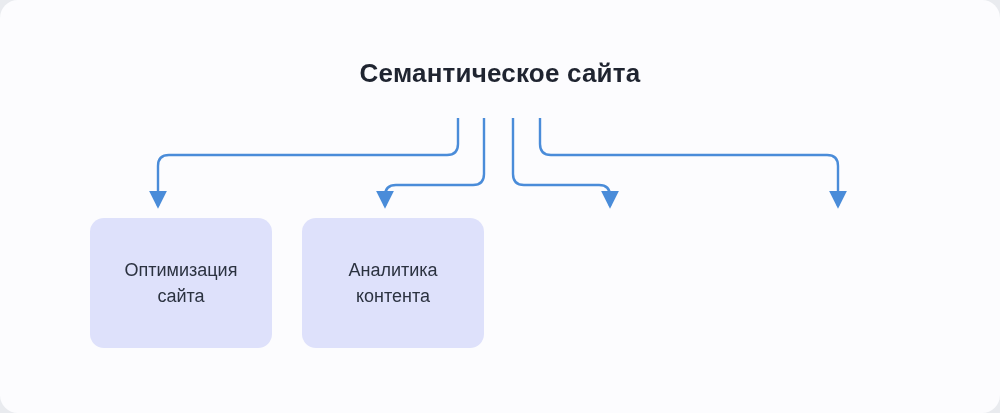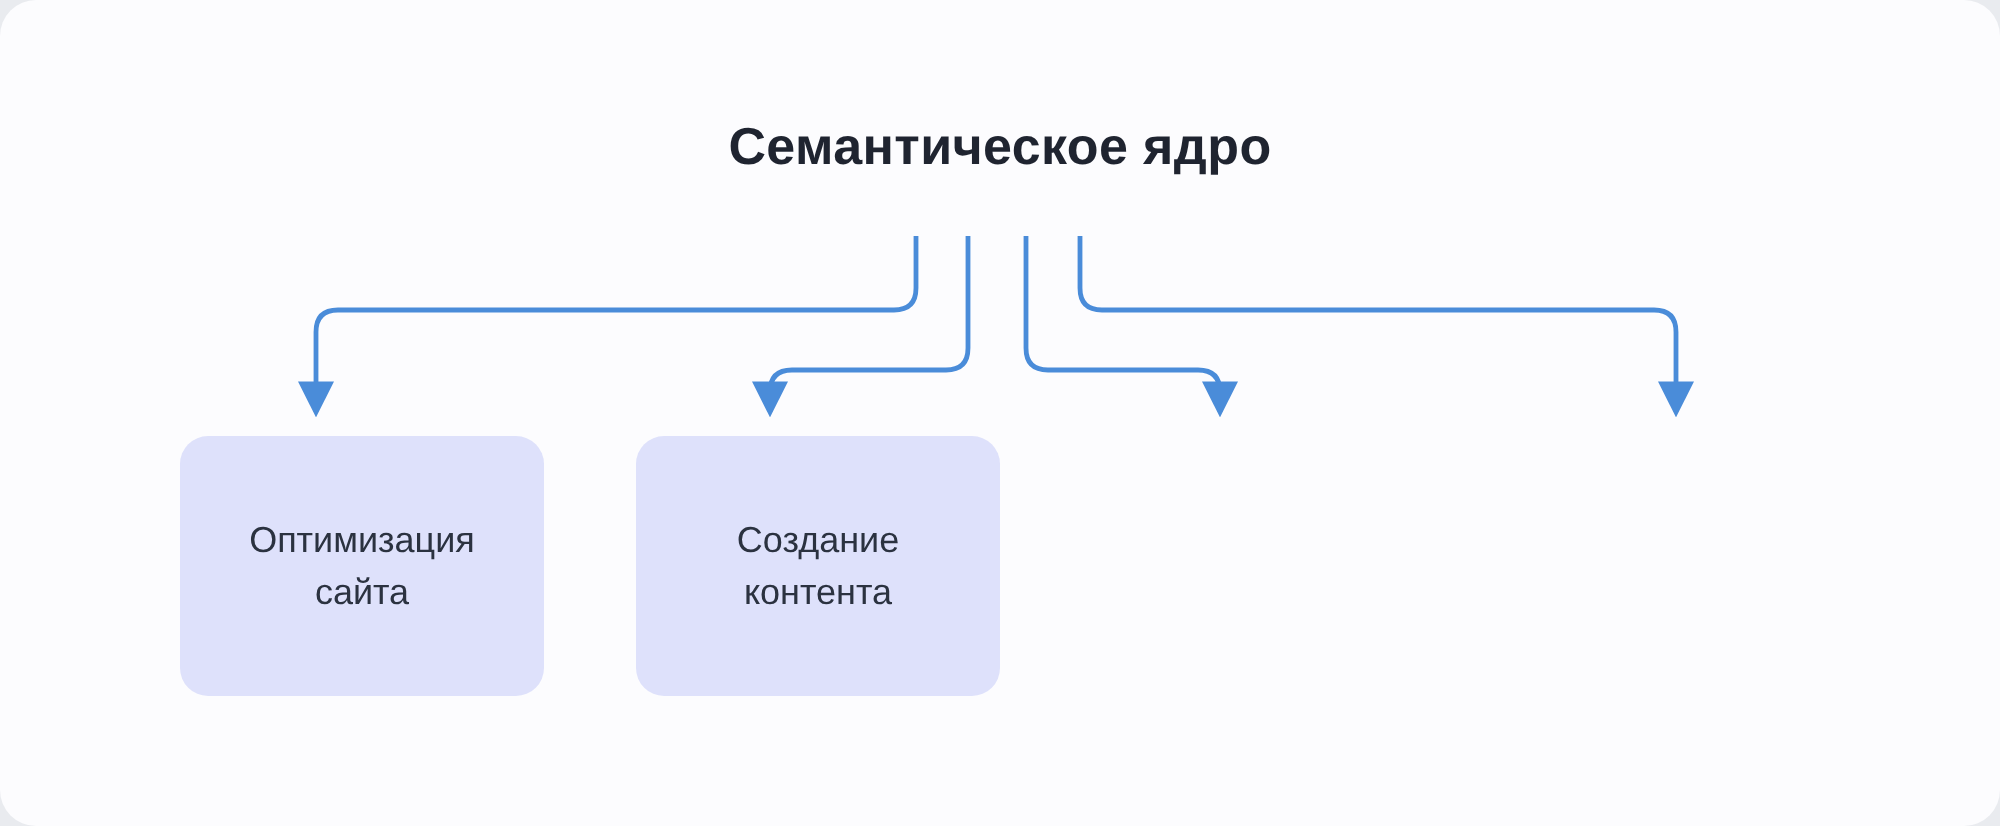--- a/index.html
+++ b/index.html
@@ -41,21 +41,21 @@
   .connectors path.link{
     fill:none;
     stroke:var(--arrow);
     stroke-width:2.4;
   }
   .nodes{
     position:absolute;
     top:218px;left:90px;
     width:818px;
     display:flex;
-    gap:46px;
+    gap:30px;
   }
   .node{
     width:182px;
     height:130px;
     background:var(--node-bg);
     border-radius:14px;
     display:flex;
     align-items:center;
     justify-content:center;
     text-align:center;
@@ -65,36 +65,36 @@
     font-size:18px;
     line-height:1.45;
     color:var(--node-text);
   }
 </style>
 </head>
 <body>
 
 <div class="canvas">
 
-  <h1 class="diagram-title">Семантическое ядро</h1>
+  <h1 class="diagram-title">Семантическое сайта</h1>
 
   <svg class="connectors" viewBox="0 0 1000 413" xmlns="http://www.w3.org/2000/svg" aria-hidden="true">
     <defs>
       <marker id="arrowhead" viewBox="0 0 10 10" refX="8.5" refY="5" markerWidth="7.5" markerHeight="7.5" orient="auto-start-reverse">
         <path d="M0,0 L10,5 L0,10 z" fill="#4a8cd9"></path>
       </marker>
     </defs>
     <path class="link" d="M458,118 L458,144 Q458,155 447,155 L169,155 Q158,155 158,166 L158,206" marker-end="url(#arrowhead)"></path>
     <path class="link" d="M484,118 L484,174 Q484,185 473,185 L396,185 Q385,185 385,196 L385,206" marker-end="url(#arrowhead)"></path>
     <path class="link" d="M513,118 L513,174 Q513,185 524,185 L599,185 Q610,185 610,196 L610,206" marker-end="url(#arrowhead)"></path>
     <path class="link" d="M540,118 L540,144 Q540,155 551,155 L827,155 Q838,155 838,166 L838,206" marker-end="url(#arrowhead)"></path>
   </svg>
 
   <div class="nodes">
     <div class="node">
       <span class="node-label">Оптимизация сайта</span>
     </div>
     <div class="node">
-      <span class="node-label">Создание контента</span>
+      <span class="node-label">Аналитика контента</span>
     </div>
   </div>
 
 </div>
 
 </body></html>

